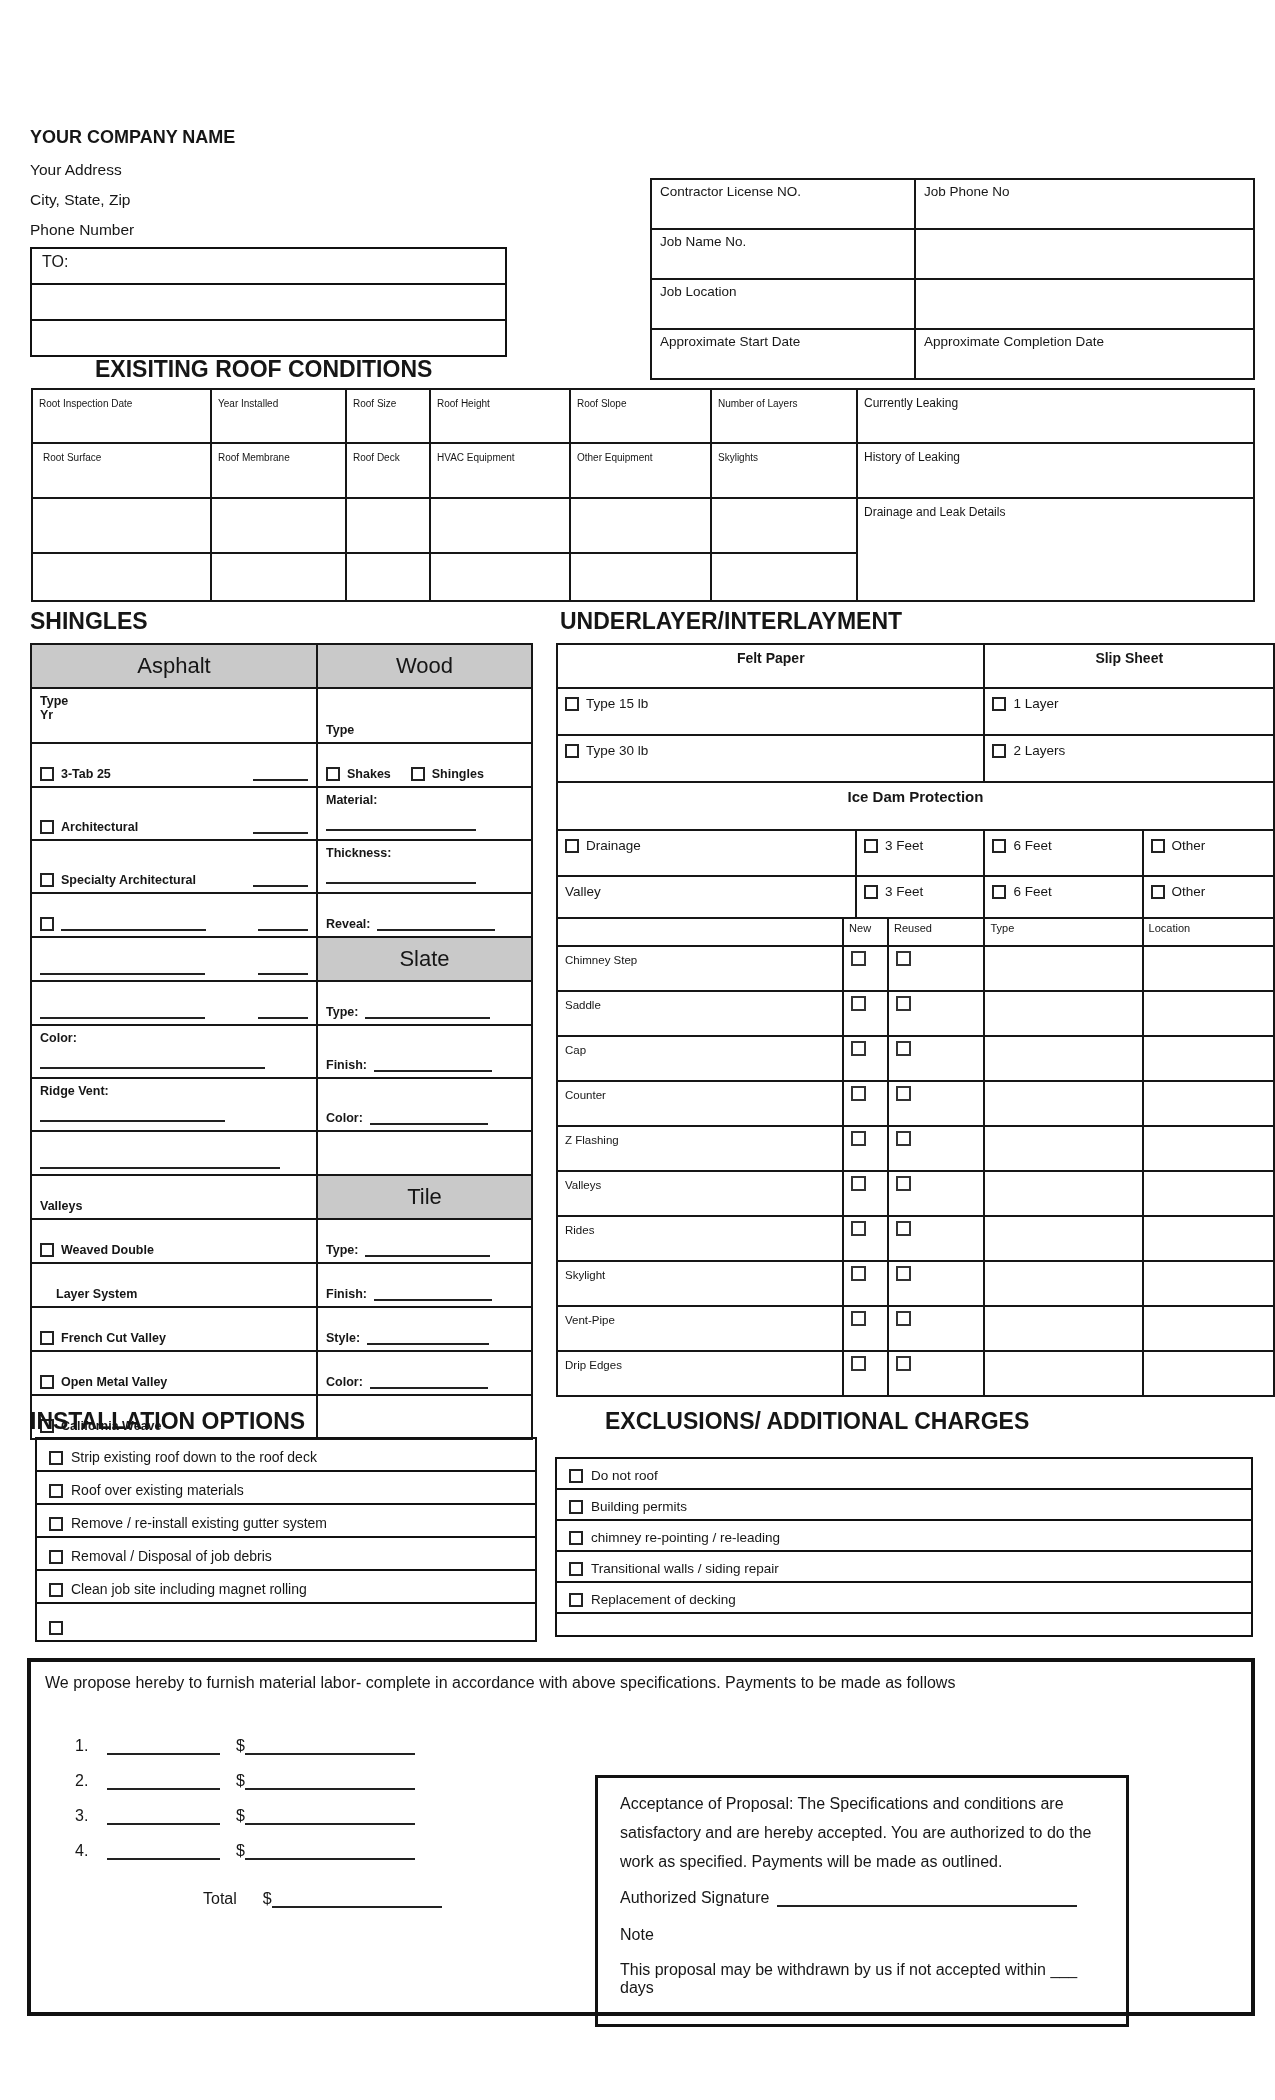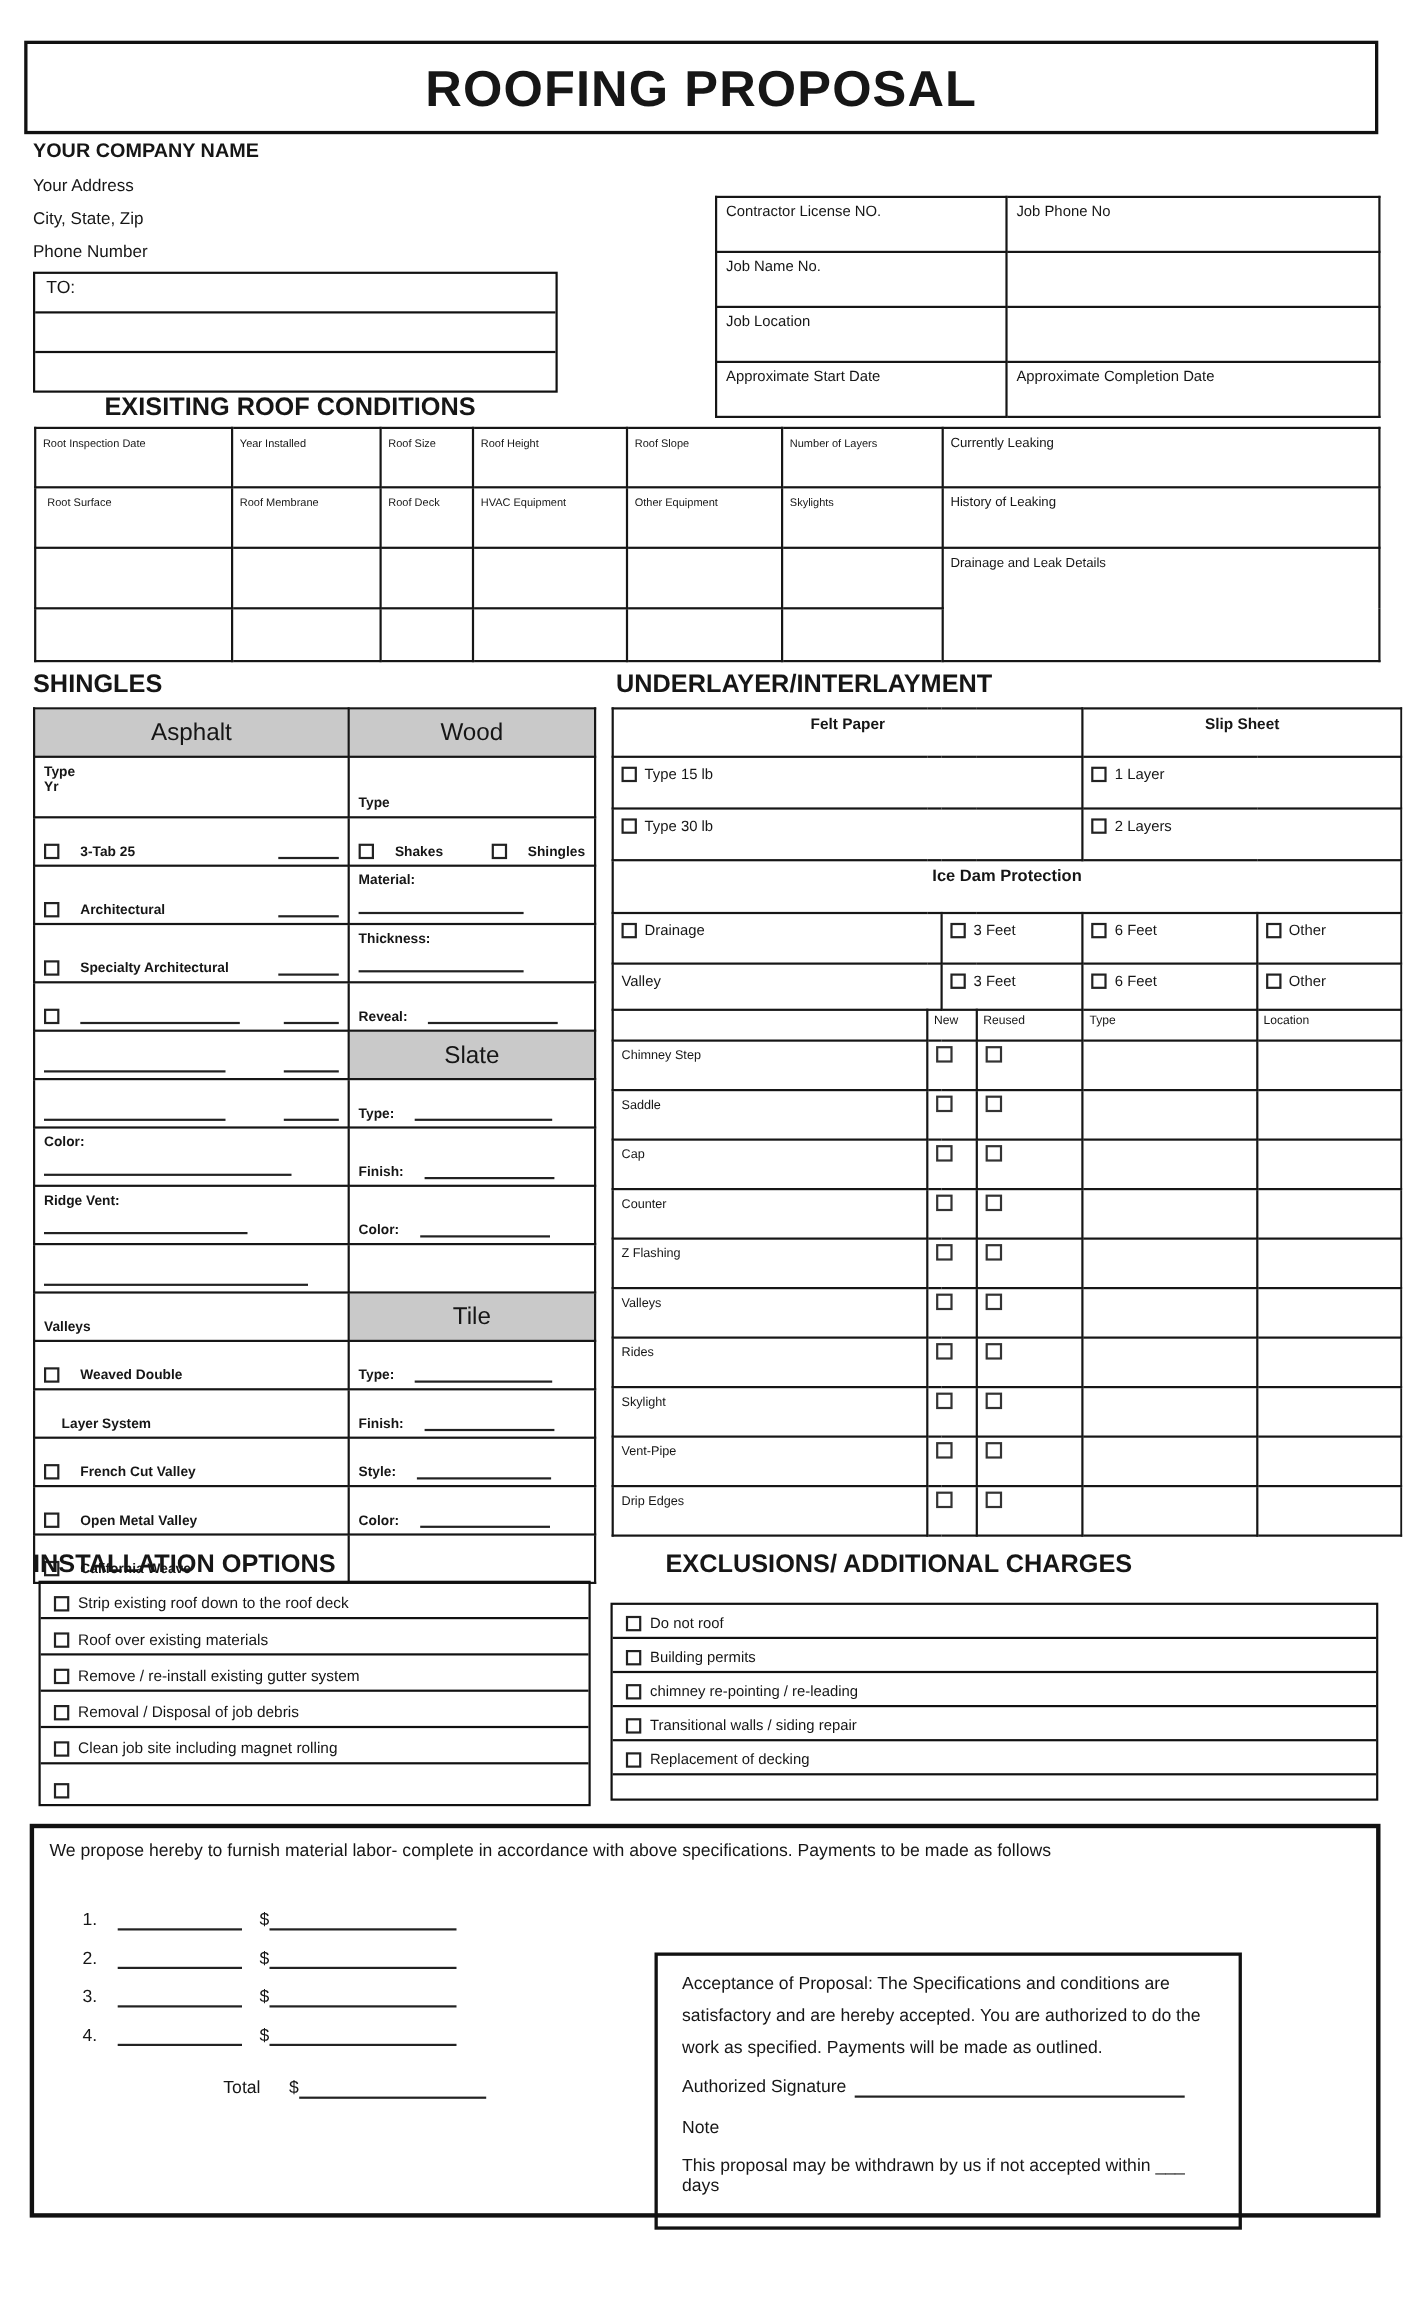--- a/index.html
+++ b/index.html
@@ -36,21 +36,21 @@
   .sec-heading{font-size:23px;font-weight:bold;}
   
   .sh-table{left:30px;top:643px;}
   .sh-table td{vertical-align:bottom;padding:5px 8px;font-size:12.5px;font-weight:bold;}
   td.gray{background:#c9c9c9;text-align:center;vertical-align:middle;
     font-size:22px;font-weight:normal;padding:2px;}
   td.vtop{vertical-align:top;}
   .cb{width:10px;height:10px;border:2px solid #222;display:inline-block;flex:none;background:#fff;}
   .cb-sm{width:11px;height:11px;border:2px solid #333;display:inline-block;background:#fff;}
   .ln{display:inline-block;border-bottom:2px solid #222;height:13px;flex:none;}
-  .rowf{display:flex;align-items:flex-end;gap:19px;}
+  .rowf{display:flex;align-items:flex-end;gap:7px;}
   .spacer{flex:1;}
   .stack .ln{margin-top:9px;}
   
   .ul-table{left:556px;top:643px;}
   .ul-table td{vertical-align:top;padding:4px 7px;font-size:13.5px;font-weight:normal;}
   .ul-table td.hdr{font-weight:bold;font-size:14px;text-align:center;padding-top:5px;}
   .ul-table td.small{font-size:11px;padding:3px 5px;}
   .ul-table td.flab{font-size:11.5px;padding-top:7px;}
   .ul-opt{display:flex;align-items:center;gap:7px;padding-top:3px;}
   
@@ -79,23 +79,20 @@
   .sig-row{margin-top:13px;display:flex;align-items:flex-end;gap:8px;}
   .sig-row .ln{width:300px;}
   .note-lab{margin-top:19px;}
   .withdraw{margin-top:17px;}
 </style>
 </head>
 <body>
 
 <div class="page">
 
-  <div class="abs title-box">
-    <h1>ROOFING PROPOSAL</h1>
-  </div>
 
   <div class="abs company">
     <div class="cname">YOUR COMPANY NAME</div>
     <div class="cline">Your Address</div>
     <div class="cline">City, State, Zip</div>
     <div class="cline">Phone Number</div>
   </div>
 
   <div class="abs to-box">
     <div class="trow"><span>TO:</span></div>

